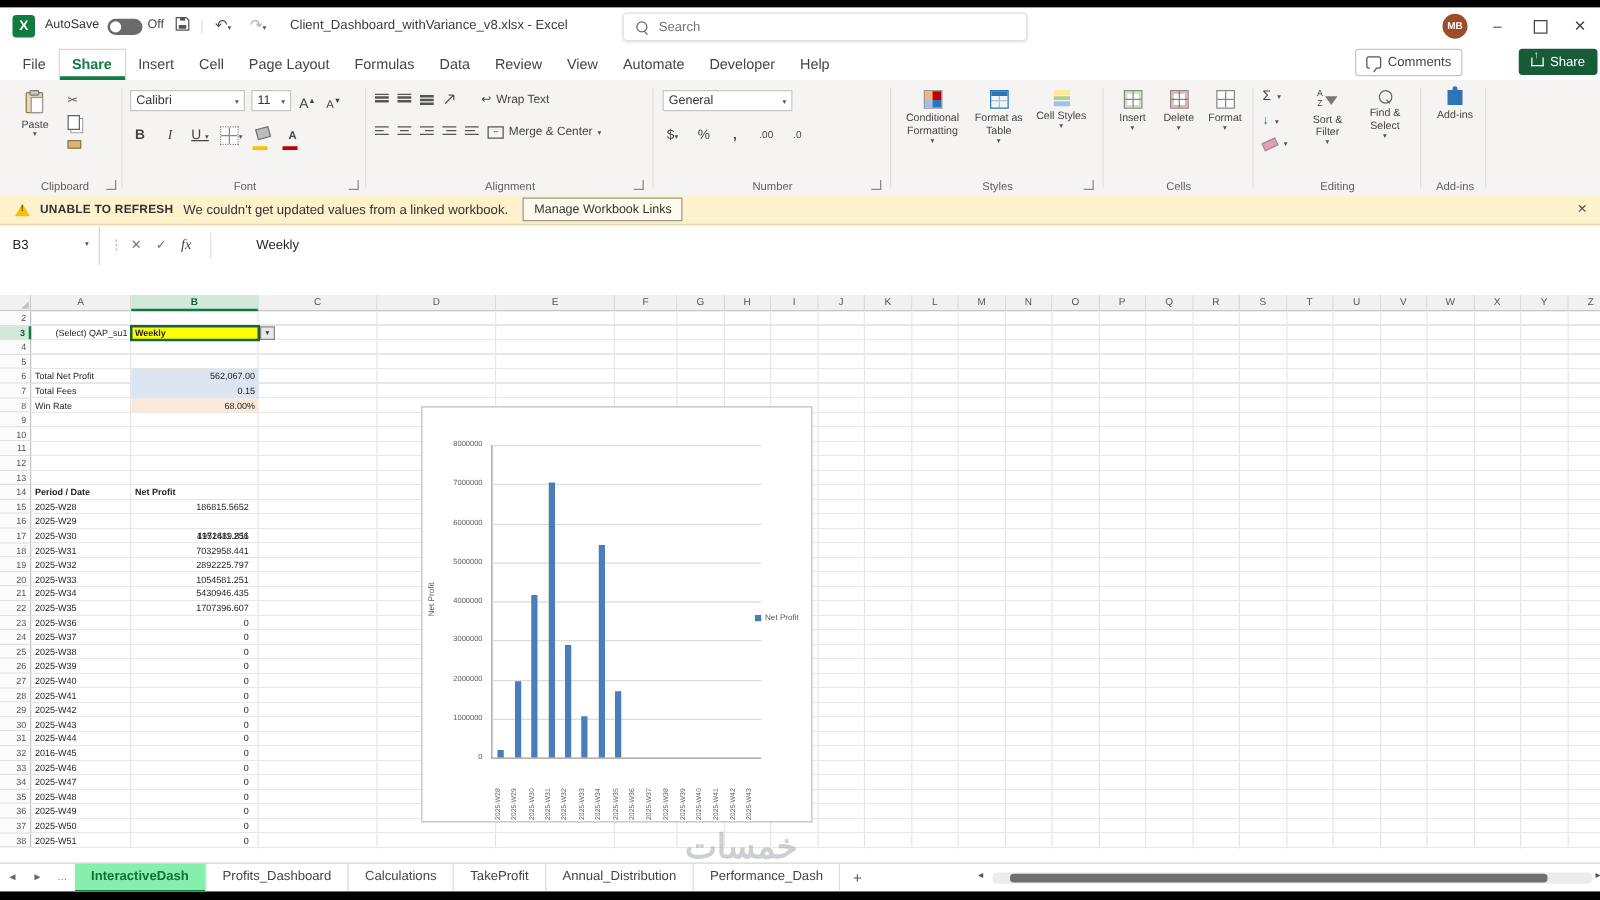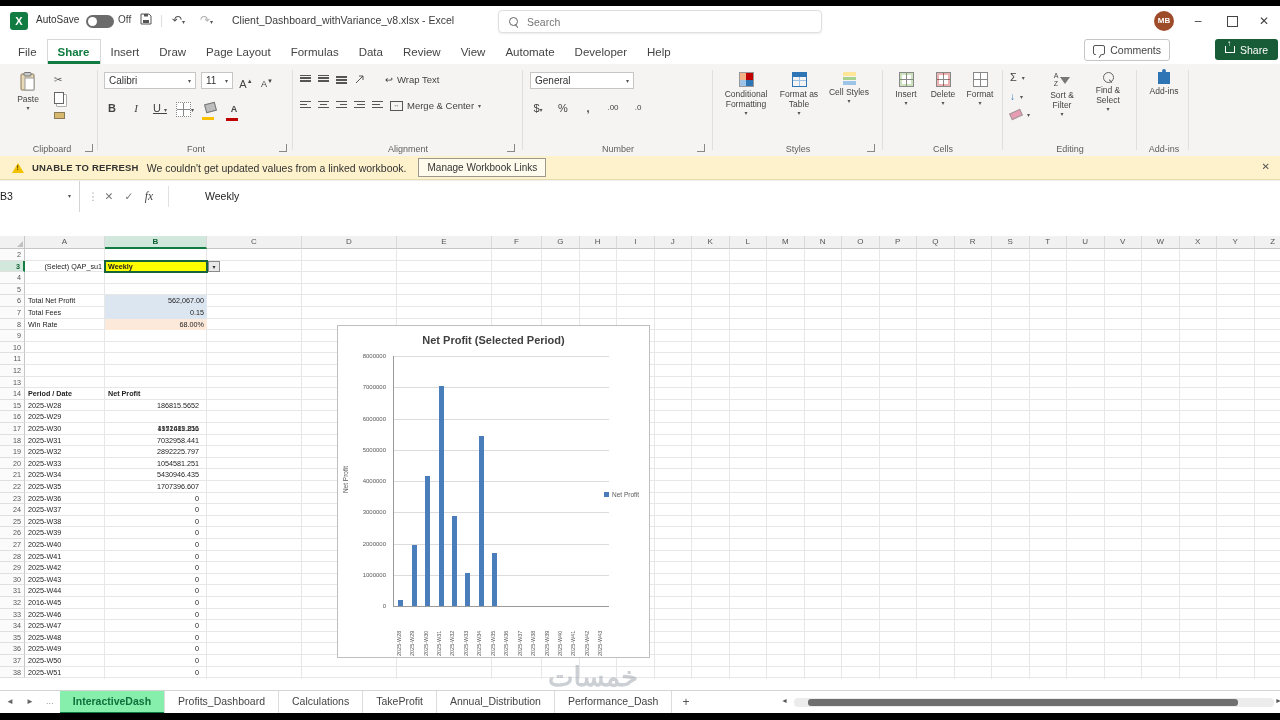--- a/index.html
+++ b/index.html
@@ -69,21 +69,21 @@
   
   .msgbar{position:absolute;left:0;top:150px;width:100%;height:24px;display:flex;align-items:center;gap:8px;padding-left:12px;box-sizing:border-box;border-bottom:1px solid #e8dcae}
   .warn-tri{width:0;height:0;border-left:6px solid transparent;border-right:6px solid transparent;border-bottom:10px solid #f2c200;position:relative}
   .warn-tri::after{content:"!";position:absolute;left:-1.5px;top:1px;font-size:7px;font-weight:bold;color:#5c4a00}
   .msg-title{font-size:9.5px;font-weight:bold;color:#333;letter-spacing:.2px}
   .msg-text{font-size:10.5px;color:#333}
   .msg-btn{height:17px;border:1px solid #9a9890;background:rgba(255,255,255,.65);font-size:10px;color:#333;display:flex;align-items:center;padding:0 8px;margin-left:4px}
   .msg-close{position:absolute;right:10px;top:5px;font-size:10px;color:#555}
   
   .fbar{position:absolute;left:0;top:174px;width:100%;height:32px;background:#fff;border-bottom:1px solid #d6d4d2;border-top:1px solid #eee}
-  .namebox{position:absolute;left:0;top:0;width:80px;height:31px;border-right:1px solid #d6d4d2;font-size:10.5px;color:#222;line-height:31px;box-sizing:border-box}
+  .namebox{position:absolute;left:0;top:0;width:80px;height:31px;border-right:1px solid #d6d4d2;font-size:10.5px;color:#222;line-height:31px;padding-left:10px;box-sizing:border-box}
   .namebox .dd{position:absolute;right:8px;top:0;line-height:31px}
   .fb-ic{position:absolute;top:0;height:31px;line-height:31px;font-size:10.5px;color:#777;text-align:center;width:18px}
   .fx{font-family:"Liberation Serif",serif;font-style:italic;font-size:11.5px;color:#444}
   .fb-sep{position:absolute;left:168px;top:5px;width:1px;height:21px;background:#e0e0e0}
   .fb-content{position:absolute;left:205px;top:0;height:31px;line-height:31px;font-size:10.5px;color:#222}
   
   .gridarea{position:absolute;left:0;top:206px;width:1280px;height:478px;background:#fff}
   .corner{position:absolute;left:0;top:24px;width:25px;height:13px;background:#f1f1f1;border-right:1px solid #c6c6c6;border-bottom:1px solid #c6c6c6;box-sizing:border-box}
   .corner::after{content:"";position:absolute;right:1px;bottom:1px;border-left:6px solid transparent;border-bottom:6px solid #c0c0c0}
   .colheaders{position:absolute;left:25px;top:24px;right:0;height:13px}
@@ -153,21 +153,21 @@
     <div class="avatar" style="background: rgb(158, 75, 42);">MB</div>
     <div class="wctl" style="left:1182px">–</div>
     <div class="wctl" style="left:1216px"><span class="maxbox"></span></div>
     <div class="wctl" style="left:1248px">✕</div>
   </div>
 
   <div class="ribbontabs" id="ribbonTabs">
       <div class="rtab">File</div>
       <div class="rtab active">Share</div>
       <div class="rtab">Insert</div>
-      <div class="rtab">Draw</div>
+      <div class="rtab">Cell</div>
       <div class="rtab">Page Layout</div>
       <div class="rtab">Formulas</div>
       <div class="rtab">Data</div>
       <div class="rtab">Review</div>
       <div class="rtab">View</div>
       <div class="rtab">Automate</div>
       <div class="rtab">Developer</div>
       <div class="rtab">Help</div>
     </div>
   <div class="comments-btn">
@@ -570,21 +570,20 @@
         <div class="cell right num" style="left: 80px; top: 382.8px; width: 102px;">0</div>
         <div class="cell" style="left: 0px; top: 394.4px; width: 80px;">2025-W49</div>
         <div class="cell right num" style="left: 80px; top: 394.4px; width: 102px;">0</div>
         <div class="cell" style="left: 0px; top: 406px; width: 80px;">2025-W50</div>
         <div class="cell right num" style="left: 80px; top: 406px; width: 102px;">0</div>
         <div class="cell" style="left: 0px; top: 417.6px; width: 80px;">2025-W51</div>
         <div class="cell right num" style="left: 80px; top: 417.6px; width: 102px;">0</div>
       </div>
 
     <div class="chart">
-      <div class="ctitle">Net Profit (Selected Period)</div>
       <div class="ytitle">Net Profit</div>
       <div class="plot" id="plot">
           <div class="cgrid" style="top: 218.75px;"></div>
           <div class="cgrid" style="top: 187.5px;"></div>
           <div class="cgrid" style="top: 156.25px;"></div>
           <div class="cgrid" style="top: 125px;"></div>
           <div class="cgrid" style="top: 93.75px;"></div>
           <div class="cgrid" style="top: 62.5px;"></div>
           <div class="cgrid" style="top: 31.25px;"></div>
           <div class="cgrid" style="top: 0px;"></div>

